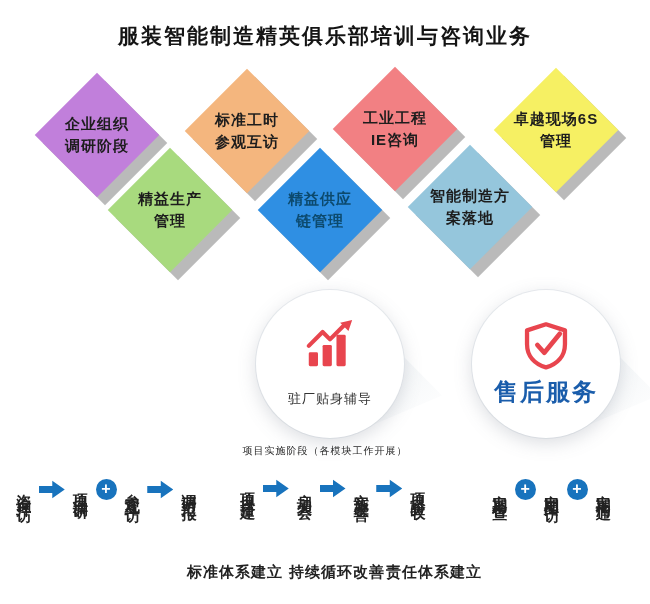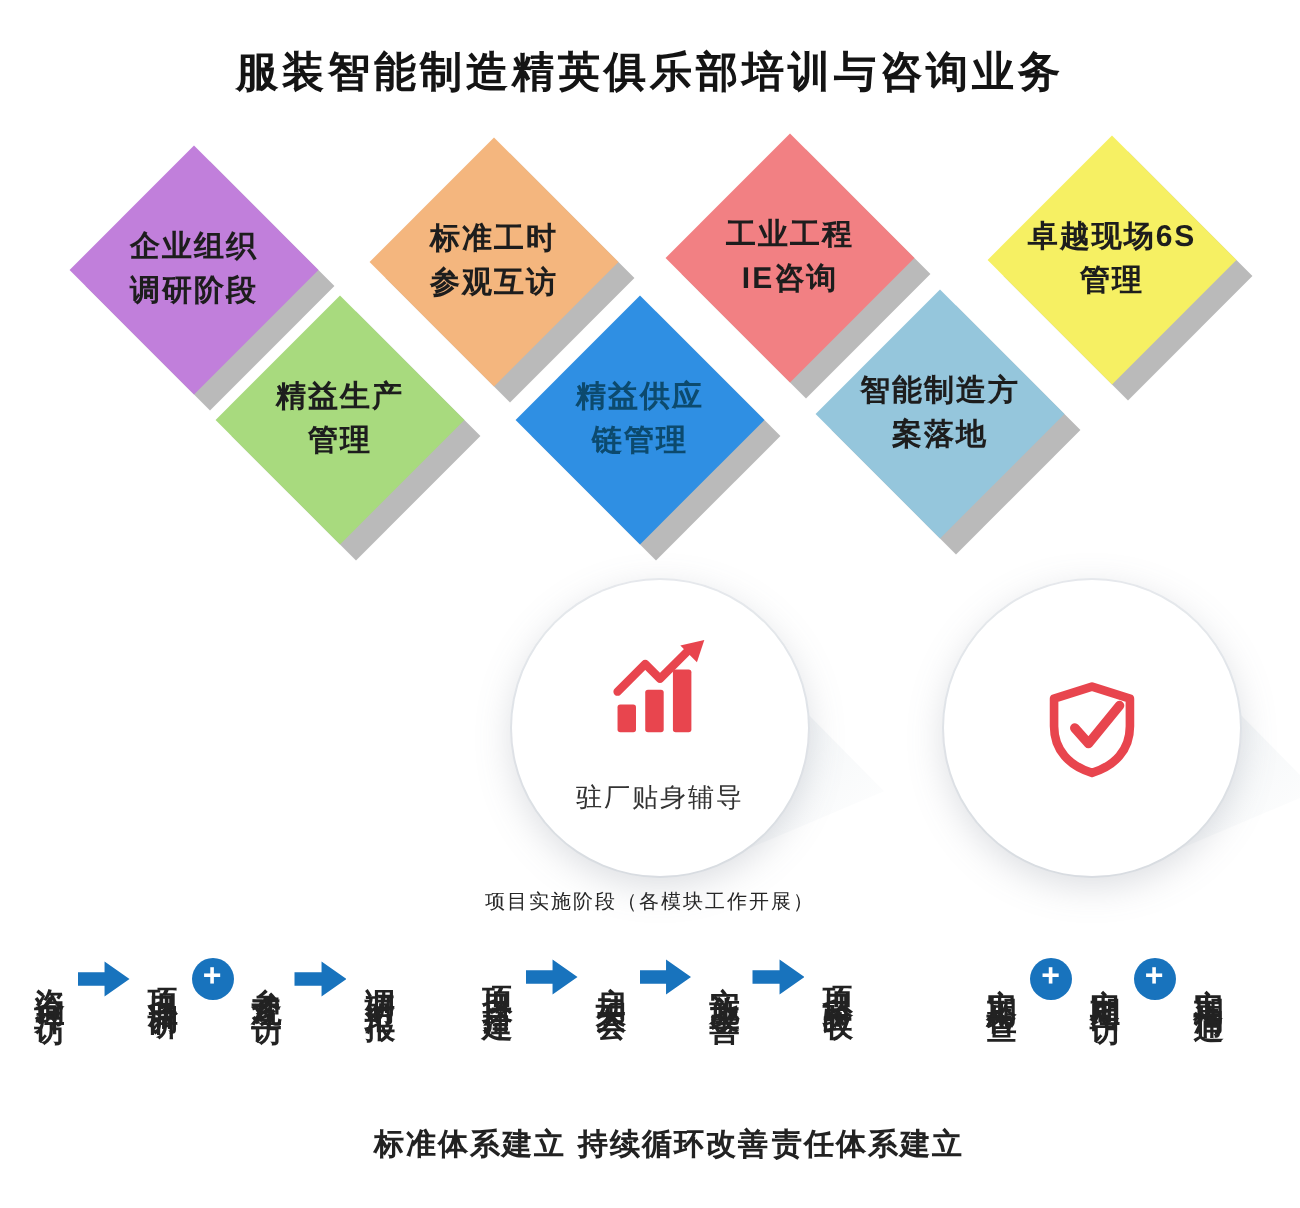--- a/index.html
+++ b/index.html
@@ -131,20 +131,21 @@
     </div>
   </div>
 
   <div class="stage" style="left:472px; top:290px;">
     <span class="tail"></span>
     <div class="circle">
       <svg class="stage-icon" viewBox="0 0 60 58" width="52" height="50">
         <path d="M30 5 L52 12 V28 C52 42 43 51 30 55 C17 51 8 42 8 28 V12 Z" fill="none" stroke="#e8454e" stroke-width="5" stroke-linejoin="round"></path>
         <path d="M20 29 L28 38 L46 16" fill="none" stroke="#e8454e" stroke-width="5.5" stroke-linecap="round" stroke-linejoin="round"></path>
       </svg>
+      <div class="stage-title">售后服务</div>
     </div>
   </div>
 
   <div class="process-title">项目实施阶段（各模块工作开展）</div>
 
   <div class="flow-group g1">
     <span class="step">咨询拜访</span>
     <span class="arrow"></span>
     <span class="step">项目调研</span>
     <span class="plus">+</span>

